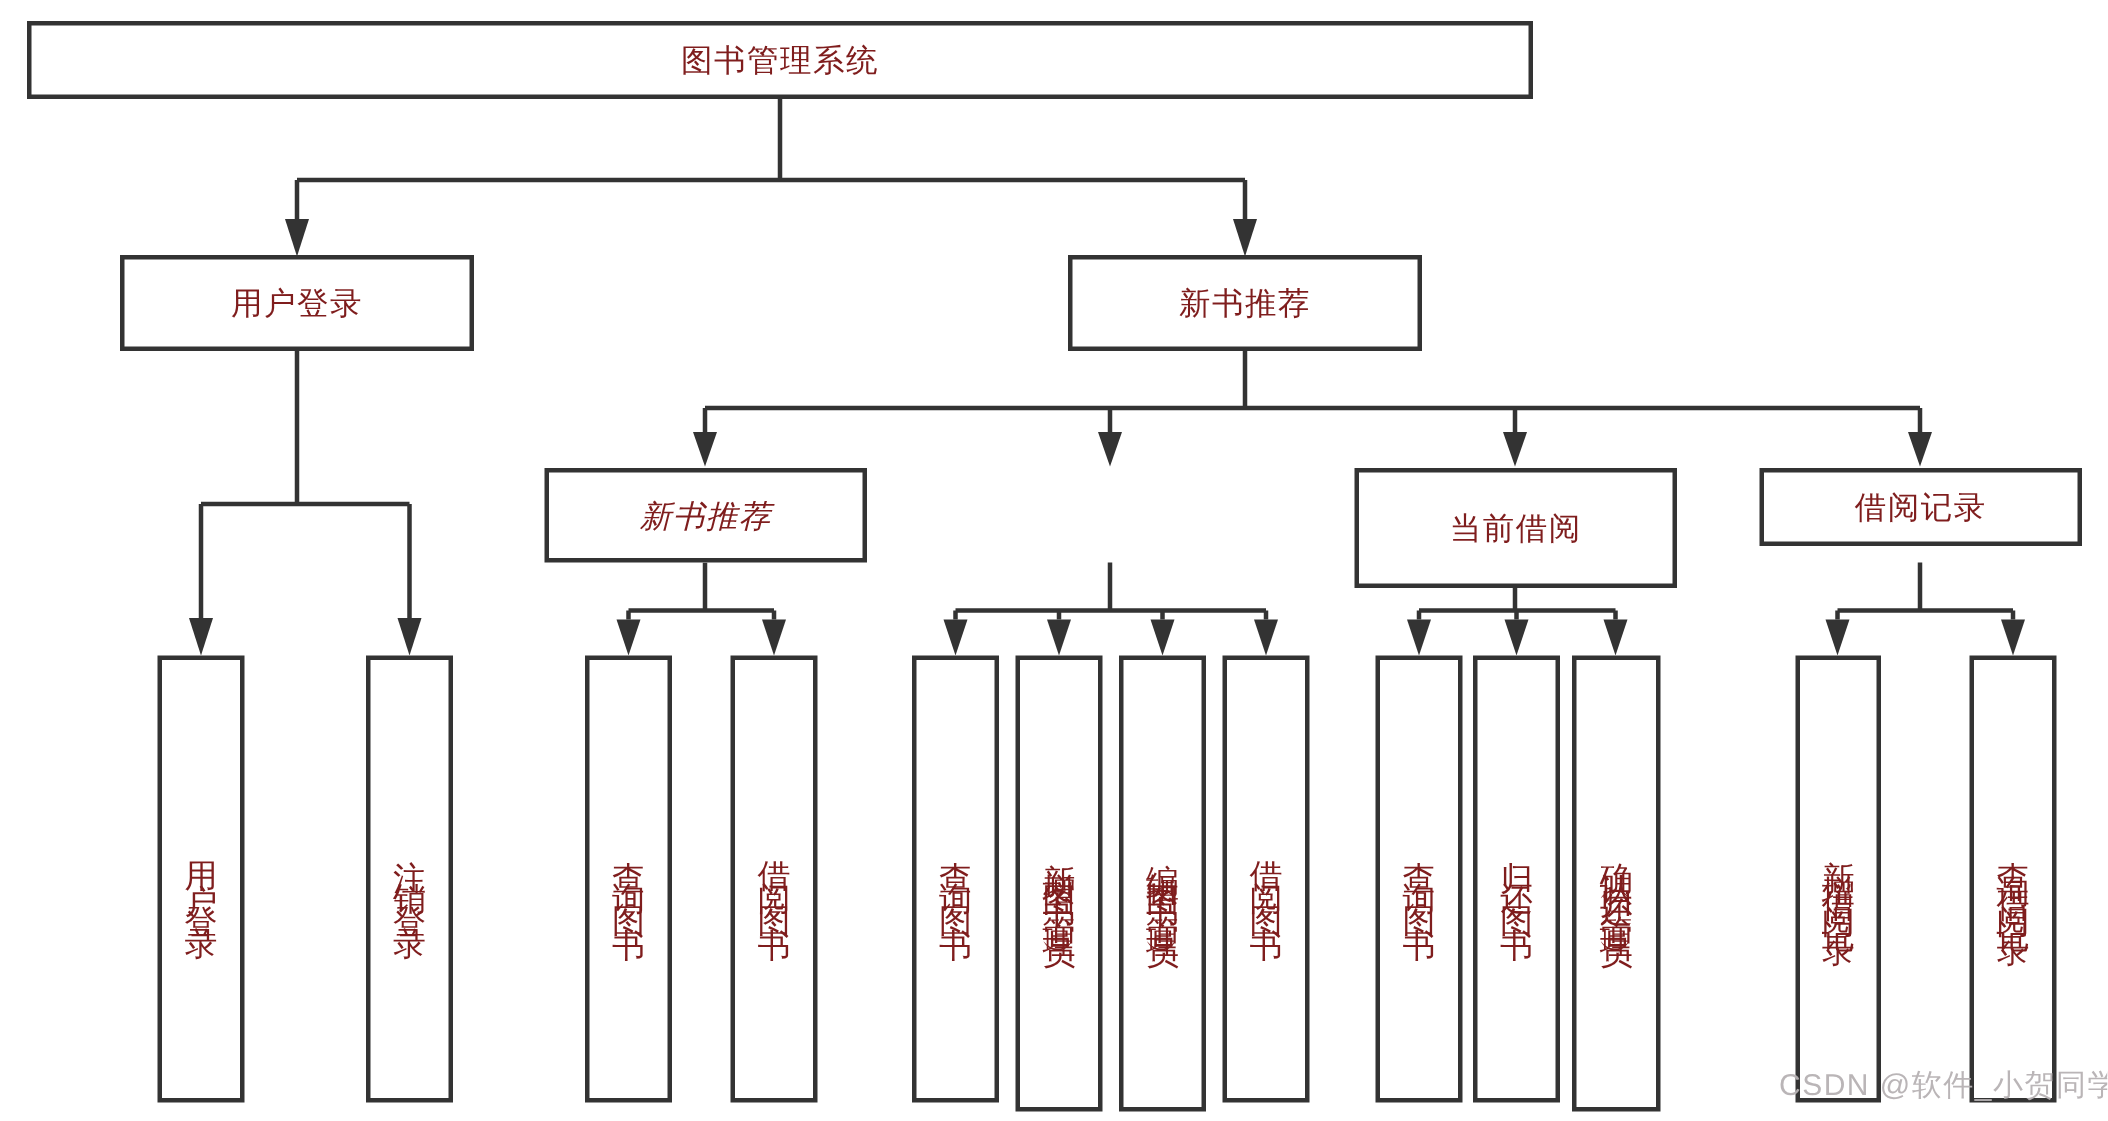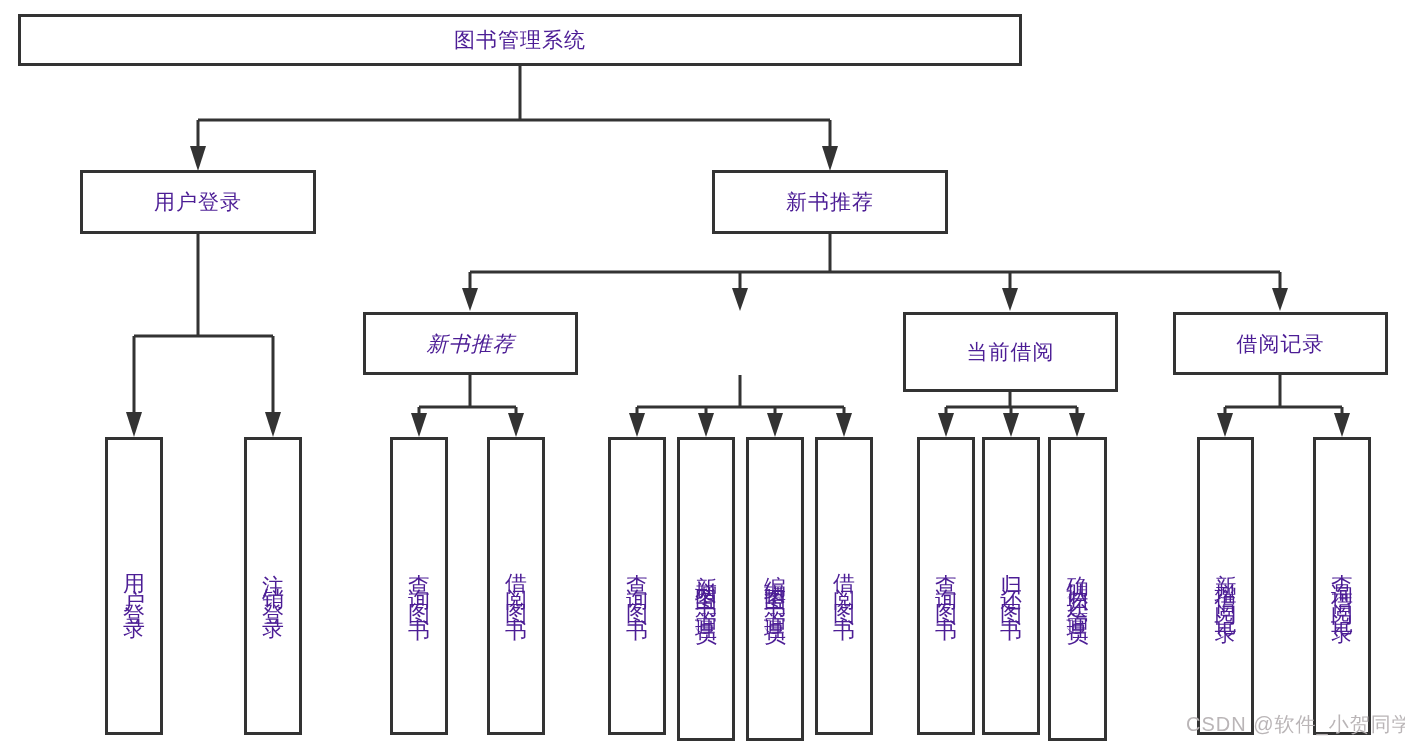--- a/index.html
+++ b/index.html
@@ -14,21 +14,21 @@
   .connectors {
     position: absolute;
     left: 0; top: 0;
     width: 1405px; height: 747px;
   }
   .node {
     position: absolute;
     box-sizing: border-box;
     border: 3px solid #333333;
     background: #ffffff;
-    color: #4c1d95;
+    color: #7f1d1d;
     display: flex;
     align-items: center;
     justify-content: center;
   }
   .hnode { font-size: 21px; letter-spacing: 1px; }
   .vnode { font-size: 22px; }
   .vnode .vlabel {
     writing-mode: vertical-rl;
     text-orientation: mixed;
     letter-spacing: 15px;
@@ -113,21 +113,21 @@
   <div class="node hnode" style="left:712px; top:170px; width:236px; height:64px;">
     <span>新书推荐</span>
   </div>
 
   <div class="node hnode" style="left:363px; top:312px; width:215px; height:63px;font-style:italic;">
     <span>新书推荐</span>
   </div>
   <div class="node hnode" style="left:903px; top:312px; width:215px; height:80px;">
     <span>当前借阅</span>
   </div>
-  <div class="node hnode" style="left:1173px; top:312px; width:215px; height:63px;">
+  <div class="node hnode" style="left:1173px; top:312px; width:215px; height:52px;">
     <span>借阅记录</span>
   </div>
 
   <div class="node vnode" style="left:105px; top:437px; width:58px; height:298px;">
     <span class="vlabel">用户登录</span>
   </div>
   <div class="node vnode" style="left:244px; top:437px; width:58px; height:298px;">
     <span class="vlabel">注销登录</span>
   </div>
 

